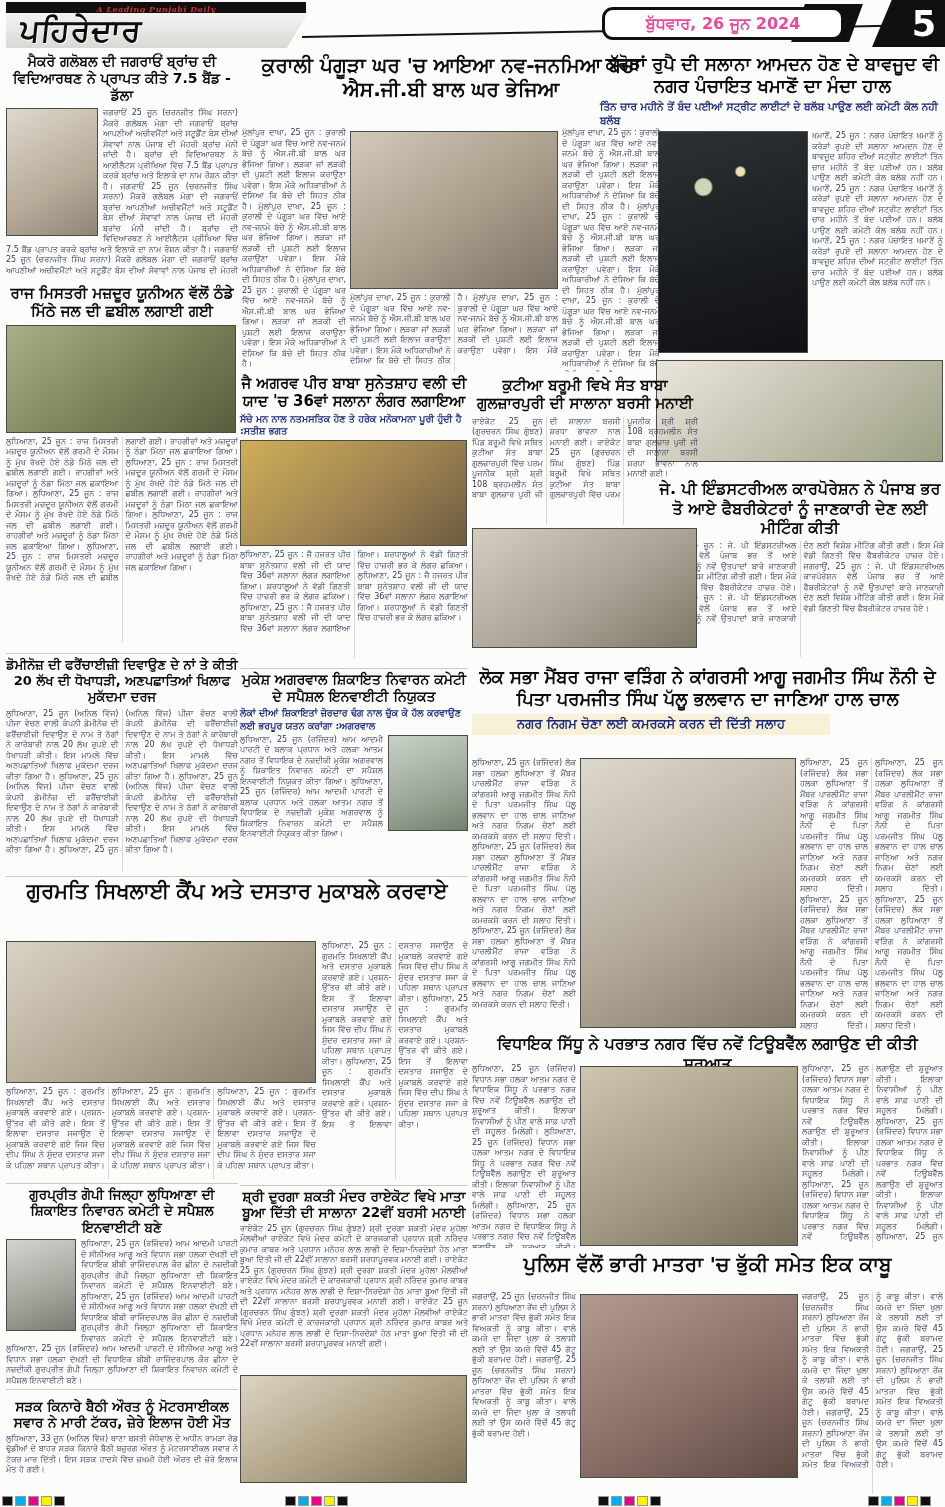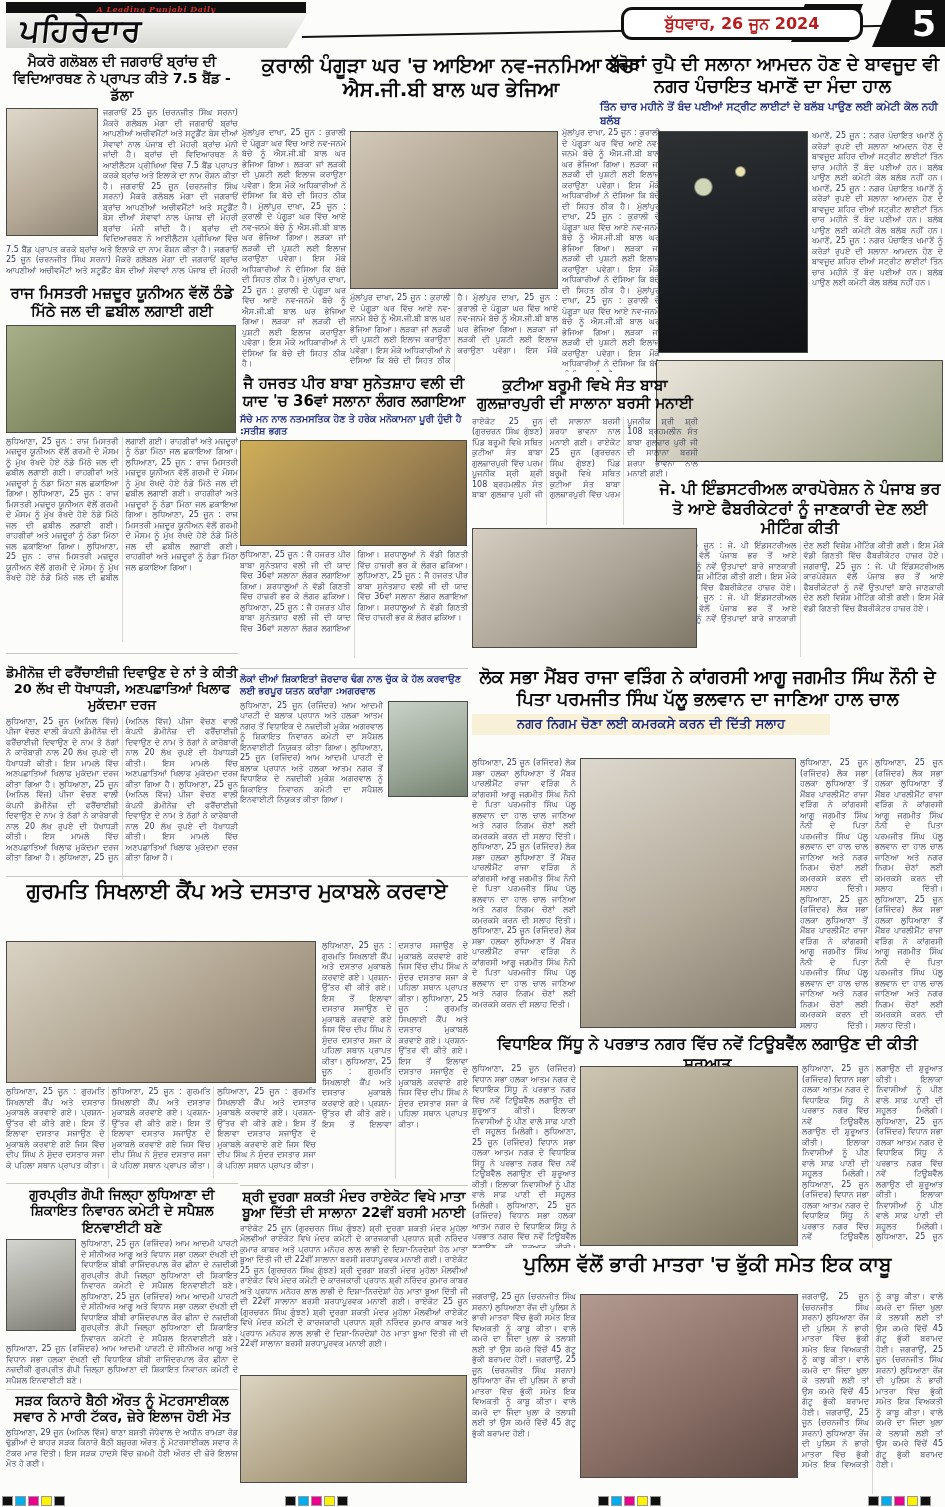--- a/index.html
+++ b/index.html
@@ -21,21 +21,21 @@
     display:flex; align-items:center; padding-left:14px; }
   .mast-title { font-size:31px; font-weight:900; color:#0d0d0f;
     transform:skewX(-6deg); letter-spacing:1px; text-shadow:1px 1px 0 #fff; }
   .header-rule { left:302px; top:36px; width:600px; border-top:2px solid #151515;
     transform:rotate(-1.1deg); transform-origin:left center; }
   .date-accent { left:798px; top:4px; width:58px; height:38px; background:#101010;
     transform:skewX(-20deg); }
   .date-box { left:602px; top:7px; width:242px; height:33px; background:#fff;
     border:3px solid #101010; border-radius:11px;
     display:flex; align-items:center; justify-content:center;
-    font-size:16px; font-weight:bold; color:#b91c1c;margin-left:19px; }
+    font-size:16px; font-weight:bold; color:#ec4899; }
   .page-slab { left:872px; top:0; width:73px; height:47px; background:#101010;
     clip-path:polygon(27% 0,100% 0,100% 100%,0 100%);
     display:flex; align-items:center; justify-content:flex-end; padding-right:9px; }
   .page-num { color:#fff; font-size:35px; font-weight:900; }
   
   .hl { font-weight:800; color:#0a0a0c; text-align:center; line-height:1.22; }
   .sub { font-weight:bold; color:#1b2a7a; text-align:center; background:#f8f1d8;
     line-height:1.3; padding:2px 3px; }
   .sub-plain { font-weight:bold; color:#1b2a7a; text-align:left; line-height:1.3; }
   .body-txt { font-size:8px; line-height:10.5px; text-align:justify;
@@ -95,21 +95,21 @@
   </div>
 
   <div class="abs" style="left:6px;top:284px;width:232px;height:368px;">
     <div class="hl" style="font-size:15px;">ਰਾਜ ਮਿਸਤਰੀ ਮਜ਼ਦੂਰ ਯੂਨੀਅਨ ਵੱਲੋਂ ਠੰਡੇ ਮਿੱਠੇ ਜਲ ਦੀ ਛਬੀਲ ਲਗਾਈ ਗਈ</div>
     <div class="photo ph-raj" style="margin-top:4px;width:230px;height:108px;"></div>
     <div class="body-txt cols2" style="margin-top:4px;height:205px;">
       <span>ਲੁਧਿਆਣਾ, 25 ਜੂਨ : ਰਾਜ ਮਿਸਤਰੀ ਮਜ਼ਦੂਰ ਯੂਨੀਅਨ ਵੱਲੋਂ ਗਰਮੀ ਦੇ ਮੌਸਮ ਨੂੰ ਮੁੱਖ ਰੱਖਦੇ ਹੋਏ ਠੰਡੇ ਮਿੱਠੇ ਜਲ ਦੀ ਛਬੀਲ ਲਗਾਈ ਗਈ। ਰਾਹਗੀਰਾਂ ਅਤੇ ਮਜ਼ਦੂਰਾਂ ਨੂੰ ਠੰਡਾ ਮਿੱਠਾ ਜਲ ਛਕਾਇਆ ਗਿਆ। ਲੁਧਿਆਣਾ, 25 ਜੂਨ : ਰਾਜ ਮਿਸਤਰੀ ਮਜ਼ਦੂਰ ਯੂਨੀਅਨ ਵੱਲੋਂ ਗਰਮੀ ਦੇ ਮੌਸਮ ਨੂੰ ਮੁੱਖ ਰੱਖਦੇ ਹੋਏ ਠੰਡੇ ਮਿੱਠੇ ਜਲ ਦੀ ਛਬੀਲ ਲਗਾਈ ਗਈ। ਰਾਹਗੀਰਾਂ ਅਤੇ ਮਜ਼ਦੂਰਾਂ ਨੂੰ ਠੰਡਾ ਮਿੱਠਾ ਜਲ ਛਕਾਇਆ ਗਿਆ। ਲੁਧਿਆਣਾ, 25 ਜੂਨ : ਰਾਜ ਮਿਸਤਰੀ ਮਜ਼ਦੂਰ ਯੂਨੀਅਨ ਵੱਲੋਂ ਗਰਮੀ ਦੇ ਮੌਸਮ ਨੂੰ ਮੁੱਖ ਰੱਖਦੇ ਹੋਏ ਠੰਡੇ ਮਿੱਠੇ ਜਲ ਦੀ ਛਬੀਲ ਲਗਾਈ ਗਈ। ਰਾਹਗੀਰਾਂ ਅਤੇ ਮਜ਼ਦੂਰਾਂ ਨੂੰ ਠੰਡਾ ਮਿੱਠਾ ਜਲ ਛਕਾਇਆ ਗਿਆ। ਲੁਧਿਆਣਾ, 25 ਜੂਨ : ਰਾਜ ਮਿਸਤਰੀ ਮਜ਼ਦੂਰ ਯੂਨੀਅਨ ਵੱਲੋਂ ਗਰਮੀ ਦੇ ਮੌਸਮ ਨੂੰ ਮੁੱਖ ਰੱਖਦੇ ਹੋਏ ਠੰਡੇ ਮਿੱਠੇ ਜਲ ਦੀ ਛਬੀਲ ਲਗਾਈ ਗਈ। ਰਾਹਗੀਰਾਂ ਅਤੇ ਮਜ਼ਦੂਰਾਂ ਨੂੰ ਠੰਡਾ ਮਿੱਠਾ ਜਲ ਛਕਾਇਆ ਗਿਆ। ਲੁਧਿਆਣਾ, 25 ਜੂਨ : ਰਾਜ ਮਿਸਤਰੀ ਮਜ਼ਦੂਰ ਯੂਨੀਅਨ ਵੱਲੋਂ ਗਰਮੀ ਦੇ ਮੌਸਮ ਨੂੰ ਮੁੱਖ ਰੱਖਦੇ ਹੋਏ ਠੰਡੇ ਮਿੱਠੇ ਜਲ ਦੀ ਛਬੀਲ ਲਗਾਈ ਗਈ। ਰਾਹਗੀਰਾਂ ਅਤੇ ਮਜ਼ਦੂਰਾਂ ਨੂੰ ਠੰਡਾ ਮਿੱਠਾ ਜਲ ਛਕਾਇਆ ਗਿਆ।</span>
     </div>
   </div>
 
-  <div class="abs" style="left:6px;top:653px;width:232px;height:221px;border-top:1px solid #c9c9c2;padding-top:11px;">
+  <div class="abs" style="left:6px;top:653px;width:232px;height:221px;border-top:1px solid #c9c9c2;padding-top:3px;">
     <div class="hl" style="font-size:13px;">ਡੋਮੀਨੋਜ਼ ਦੀ ਫਰੈਂਚਾਈਜ਼ੀ ਦਿਵਾਉਣ ਦੇ ਨਾਂ ਤੇ ਕੀਤੀ 20 ਲੱਖ ਦੀ ਧੋਖਾਧੜੀ, ਅਣਪਛਾਤਿਆਂ ਖਿਲਾਫ ਮੁਕੱਦਮਾ ਦਰਜ</div>
     <div class="body-txt cols2" style="margin-top:4px;height:162px;">
       <span>ਲੁਧਿਆਣਾ, 25 ਜੂਨ (ਅਨਿਲ ਵਿੱਜ) ਪੀਜਾ ਵੇਚਣ ਵਾਲੀ ਕੰਪਨੀ ਡੋਮੀਨੋਜ਼ ਦੀ ਫਰੈਂਚਾਈਜ਼ੀ ਦਿਵਾਉਣ ਦੇ ਨਾਮ ਤੇ ਠੱਗਾਂ ਨੇ ਕਾਰੋਬਾਰੀ ਨਾਲ 20 ਲੱਖ ਰੁਪਏ ਦੀ ਧੋਖਾਧੜੀ ਕੀਤੀ। ਇਸ ਮਾਮਲੇ ਵਿੱਚ ਅਣਪਛਾਤਿਆਂ ਖਿਲਾਫ ਮੁਕੱਦਮਾ ਦਰਜ ਕੀਤਾ ਗਿਆ ਹੈ। ਲੁਧਿਆਣਾ, 25 ਜੂਨ (ਅਨਿਲ ਵਿੱਜ) ਪੀਜਾ ਵੇਚਣ ਵਾਲੀ ਕੰਪਨੀ ਡੋਮੀਨੋਜ਼ ਦੀ ਫਰੈਂਚਾਈਜ਼ੀ ਦਿਵਾਉਣ ਦੇ ਨਾਮ ਤੇ ਠੱਗਾਂ ਨੇ ਕਾਰੋਬਾਰੀ ਨਾਲ 20 ਲੱਖ ਰੁਪਏ ਦੀ ਧੋਖਾਧੜੀ ਕੀਤੀ। ਇਸ ਮਾਮਲੇ ਵਿੱਚ ਅਣਪਛਾਤਿਆਂ ਖਿਲਾਫ ਮੁਕੱਦਮਾ ਦਰਜ ਕੀਤਾ ਗਿਆ ਹੈ। ਲੁਧਿਆਣਾ, 25 ਜੂਨ (ਅਨਿਲ ਵਿੱਜ) ਪੀਜਾ ਵੇਚਣ ਵਾਲੀ ਕੰਪਨੀ ਡੋਮੀਨੋਜ਼ ਦੀ ਫਰੈਂਚਾਈਜ਼ੀ ਦਿਵਾਉਣ ਦੇ ਨਾਮ ਤੇ ਠੱਗਾਂ ਨੇ ਕਾਰੋਬਾਰੀ ਨਾਲ 20 ਲੱਖ ਰੁਪਏ ਦੀ ਧੋਖਾਧੜੀ ਕੀਤੀ। ਇਸ ਮਾਮਲੇ ਵਿੱਚ ਅਣਪਛਾਤਿਆਂ ਖਿਲਾਫ ਮੁਕੱਦਮਾ ਦਰਜ ਕੀਤਾ ਗਿਆ ਹੈ। ਲੁਧਿਆਣਾ, 25 ਜੂਨ (ਅਨਿਲ ਵਿੱਜ) ਪੀਜਾ ਵੇਚਣ ਵਾਲੀ ਕੰਪਨੀ ਡੋਮੀਨੋਜ਼ ਦੀ ਫਰੈਂਚਾਈਜ਼ੀ ਦਿਵਾਉਣ ਦੇ ਨਾਮ ਤੇ ਠੱਗਾਂ ਨੇ ਕਾਰੋਬਾਰੀ ਨਾਲ 20 ਲੱਖ ਰੁਪਏ ਦੀ ਧੋਖਾਧੜੀ ਕੀਤੀ। ਇਸ ਮਾਮਲੇ ਵਿੱਚ ਅਣਪਛਾਤਿਆਂ ਖਿਲਾਫ ਮੁਕੱਦਮਾ ਦਰਜ ਕੀਤਾ ਗਿਆ ਹੈ।</span>
     </div>
   </div>
 
   <div class="abs" style="left:242px;top:53px;width:418px;height:319px;">
     <div class="hl" style="font-size:20px;">ਕੁਰਾਲੀ ਪੰਗੂੜਾ ਘਰ 'ਚ ਆਇਆ ਨਵ-ਜਨਮਿਆ ਬੱਚਾ ਐਸ.ਜੀ.ਬੀ ਬਾਲ ਘਰ ਭੇਜਿਆ</div>
     <div class="abs body-txt" style="left:0;top:75px;width:104px;height:244px;">
       <span>ਮੁੱਲਾਂਪੁਰ ਦਾਖਾ, 25 ਜੂਨ : ਕੁਰਾਲੀ ਦੇ ਪੰਗੂੜਾ ਘਰ ਵਿੱਚ ਆਏ ਨਵ-ਜਨਮੇ ਬੱਚੇ ਨੂੰ ਐਸ.ਜੀ.ਬੀ ਬਾਲ ਘਰ ਭੇਜਿਆ ਗਿਆ। ਲੜਕਾ ਜਾਂ ਲੜਕੀ ਦੀ ਪੁਸ਼ਟੀ ਲਈ ਇਲਾਜ ਕਰਾਉਣਾ ਪਵੇਗਾ। ਇਸ ਮੌਕੇ ਅਧਿਕਾਰੀਆਂ ਨੇ ਦੱਸਿਆ ਕਿ ਬੱਚੇ ਦੀ ਸਿਹਤ ਠੀਕ ਹੈ। ਮੁੱਲਾਂਪੁਰ ਦਾਖਾ, 25 ਜੂਨ : ਕੁਰਾਲੀ ਦੇ ਪੰਗੂੜਾ ਘਰ ਵਿੱਚ ਆਏ ਨਵ-ਜਨਮੇ ਬੱਚੇ ਨੂੰ ਐਸ.ਜੀ.ਬੀ ਬਾਲ ਘਰ ਭੇਜਿਆ ਗਿਆ। ਲੜਕਾ ਜਾਂ ਲੜਕੀ ਦੀ ਪੁਸ਼ਟੀ ਲਈ ਇਲਾਜ ਕਰਾਉਣਾ ਪਵੇਗਾ। ਇਸ ਮੌਕੇ ਅਧਿਕਾਰੀਆਂ ਨੇ ਦੱਸਿਆ ਕਿ ਬੱਚੇ ਦੀ ਸਿਹਤ ਠੀਕ ਹੈ। ਮੁੱਲਾਂਪੁਰ ਦਾਖਾ, 25 ਜੂਨ : ਕੁਰਾਲੀ ਦੇ ਪੰਗੂੜਾ ਘਰ ਵਿੱਚ ਆਏ ਨਵ-ਜਨਮੇ ਬੱਚੇ ਨੂੰ ਐਸ.ਜੀ.ਬੀ ਬਾਲ ਘਰ ਭੇਜਿਆ ਗਿਆ। ਲੜਕਾ ਜਾਂ ਲੜਕੀ ਦੀ ਪੁਸ਼ਟੀ ਲਈ ਇਲਾਜ ਕਰਾਉਣਾ ਪਵੇਗਾ। ਇਸ ਮੌਕੇ ਅਧਿਕਾਰੀਆਂ ਨੇ ਦੱਸਿਆ ਕਿ ਬੱਚੇ ਦੀ ਸਿਹਤ ਠੀਕ ਹੈ।</span>
@@ -134,37 +134,38 @@
 
   <div class="abs" style="left:656px;top:360px;width:288px;height:300px;">
     <div class="photo ph-jp" style="width:287px;height:102px;"></div>
     <div class="hl" style="font-size:16px;margin-top:17px;">ਜੇ. ਪੀ ਇੰਡਸਟਰੀਅਲ ਕਾਰਪੋਰੇਸ਼ਨ ਨੇ ਪੰਜਾਬ ਭਰ ਤੋ ਆਏ ਫੈਬਰੀਕੇਟਰਾਂ ਨੂੰ ਜਾਣਕਾਰੀ ਦੇਣ ਲਈ ਮੀਟਿੰਗ ਕੀਤੀ</div>
     <div class="body-txt cols2" style="margin-top:3px;height:116px;">
       <span>ਜਗਰਾਉਂ, 25 ਜੂਨ : ਜੇ. ਪੀ ਇੰਡਸਟਰੀਅਲ ਕਾਰਪੋਰੇਸ਼ਨ ਵੱਲੋਂ ਪੰਜਾਬ ਭਰ ਤੋਂ ਆਏ ਫੈਬਰੀਕੇਟਰਾਂ ਨੂੰ ਨਵੇਂ ਉਤਪਾਦਾਂ ਬਾਰੇ ਜਾਣਕਾਰੀ ਦੇਣ ਲਈ ਵਿਸ਼ੇਸ਼ ਮੀਟਿੰਗ ਕੀਤੀ ਗਈ। ਇਸ ਮੌਕੇ ਵੱਡੀ ਗਿਣਤੀ ਵਿੱਚ ਫੈਬਰੀਕੇਟਰ ਹਾਜ਼ਰ ਹੋਏ। ਜਗਰਾਉਂ, 25 ਜੂਨ : ਜੇ. ਪੀ ਇੰਡਸਟਰੀਅਲ ਕਾਰਪੋਰੇਸ਼ਨ ਵੱਲੋਂ ਪੰਜਾਬ ਭਰ ਤੋਂ ਆਏ ਫੈਬਰੀਕੇਟਰਾਂ ਨੂੰ ਨਵੇਂ ਉਤਪਾਦਾਂ ਬਾਰੇ ਜਾਣਕਾਰੀ ਦੇਣ ਲਈ ਵਿਸ਼ੇਸ਼ ਮੀਟਿੰਗ ਕੀਤੀ ਗਈ। ਇਸ ਮੌਕੇ ਵੱਡੀ ਗਿਣਤੀ ਵਿੱਚ ਫੈਬਰੀਕੇਟਰ ਹਾਜ਼ਰ ਹੋਏ। ਜਗਰਾਉਂ, 25 ਜੂਨ : ਜੇ. ਪੀ ਇੰਡਸਟਰੀਅਲ ਕਾਰਪੋਰੇਸ਼ਨ ਵੱਲੋਂ ਪੰਜਾਬ ਭਰ ਤੋਂ ਆਏ ਫੈਬਰੀਕੇਟਰਾਂ ਨੂੰ ਨਵੇਂ ਉਤਪਾਦਾਂ ਬਾਰੇ ਜਾਣਕਾਰੀ ਦੇਣ ਲਈ ਵਿਸ਼ੇਸ਼ ਮੀਟਿੰਗ ਕੀਤੀ ਗਈ। ਇਸ ਮੌਕੇ ਵੱਡੀ ਗਿਣਤੀ ਵਿੱਚ ਫੈਬਰੀਕੇਟਰ ਹਾਜ਼ਰ ਹੋਏ।</span>
     </div>
   </div>
 
   <div class="abs" style="left:240px;top:374px;width:228px;height:293px;">
-    <div class="hl" style="font-size:15px;">ਜੈ ਹਜਰਤ ਪੀਰ ਬਾਬਾ ਸੁਨੇਤਸ਼ਾਹ ਵਲੀ ਦੀ ਯਾਦ 'ਚ 36ਵਾਂ ਸਲਾਨਾ ਲੰਗਰ ਲਗਾਇਆ</div>
+    <div class="hl" style="font-size:15px;">ਜੈ ਅਗਰਵ ਪੀਰ ਬਾਬਾ ਸੁਨੇਤਸ਼ਾਹ ਵਲੀ ਦੀ ਯਾਦ 'ਚ 36ਵਾਂ ਸਲਾਨਾ ਲੰਗਰ ਲਗਾਇਆ</div>
     <div class="sub-plain" style="font-size:9.5px;margin-top:2px;">ਸੱਚੇ ਮਨ ਨਾਲ ਨਤਮਸਤਿਕ ਹੋਣ ਤੇ ਹਰੇਕ ਮਨੋਕਾਮਨਾ ਪੂਰੀ ਹੁੰਦੀ ਹੈ :ਸਤੀਸ਼ ਭਗਤ</div>
     <div class="photo ph-sunet" style="margin-top:3px;width:227px;height:106px;"></div>
     <div class="body-txt cols2" style="margin-top:4px;height:108px;">
       <span>ਲੁਧਿਆਣਾ, 25 ਜੂਨ : ਜੈ ਹਜਰਤ ਪੀਰ ਬਾਬਾ ਸੁਨੇਤਸ਼ਾਹ ਵਲੀ ਜੀ ਦੀ ਯਾਦ ਵਿੱਚ 36ਵਾਂ ਸਲਾਨਾ ਲੰਗਰ ਲਗਾਇਆ ਗਿਆ। ਸ਼ਰਧਾਲੂਆਂ ਨੇ ਵੱਡੀ ਗਿਣਤੀ ਵਿੱਚ ਹਾਜ਼ਰੀ ਭਰ ਕੇ ਲੰਗਰ ਛਕਿਆ। ਲੁਧਿਆਣਾ, 25 ਜੂਨ : ਜੈ ਹਜਰਤ ਪੀਰ ਬਾਬਾ ਸੁਨੇਤਸ਼ਾਹ ਵਲੀ ਜੀ ਦੀ ਯਾਦ ਵਿੱਚ 36ਵਾਂ ਸਲਾਨਾ ਲੰਗਰ ਲਗਾਇਆ ਗਿਆ। ਸ਼ਰਧਾਲੂਆਂ ਨੇ ਵੱਡੀ ਗਿਣਤੀ ਵਿੱਚ ਹਾਜ਼ਰੀ ਭਰ ਕੇ ਲੰਗਰ ਛਕਿਆ। ਲੁਧਿਆਣਾ, 25 ਜੂਨ : ਜੈ ਹਜਰਤ ਪੀਰ ਬਾਬਾ ਸੁਨੇਤਸ਼ਾਹ ਵਲੀ ਜੀ ਦੀ ਯਾਦ ਵਿੱਚ 36ਵਾਂ ਸਲਾਨਾ ਲੰਗਰ ਲਗਾਇਆ ਗਿਆ। ਸ਼ਰਧਾਲੂਆਂ ਨੇ ਵੱਡੀ ਗਿਣਤੀ ਵਿੱਚ ਹਾਜ਼ਰੀ ਭਰ ਕੇ ਲੰਗਰ ਛਕਿਆ।</span>
     </div>
   </div>
 
   <div class="abs" style="left:472px;top:376px;width:226px;height:290px;">
     <div class="hl" style="font-size:15px;">ਕੁਟੀਆ ਬਰੂਮੀ ਵਿਖੇ ਸੰਤ ਬਾਬਾ ਗੁਲਜ਼ਾਰਪੁਰੀ ਦੀ ਸਾਲਾਨਾ ਬਰਸੀ ਮਨਾਈ</div>
     <div class="body-txt cols3" style="margin-top:4px;height:108px;">
       <span>ਰਾਏਕੋਟ 25 ਜੂਨ (ਗੁਰਚਰਨ ਸਿੰਘ ਗੁੰਝਣ) ਪਿੰਡ ਬਰੂਮੀ ਵਿਖੇ ਸਥਿਤ ਕੁਟੀਆ ਸੰਤ ਬਾਬਾ ਗੁਲਜ਼ਾਰਪੁਰੀ ਵਿੱਚ ਪਰਮ ਪੂਜਨੀਕ ਸ਼੍ਰੀ ਸ਼੍ਰੀ 108 ਬ੍ਰਹਮਲੀਨ ਸੰਤ ਬਾਬਾ ਗੁਲਜ਼ਾਰ ਪੁਰੀ ਜੀ ਦੀ ਸਾਲਾਨਾ ਬਰਸੀ ਸ਼ਰਧਾ ਭਾਵਨਾ ਨਾਲ ਮਨਾਈ ਗਈ। ਰਾਏਕੋਟ 25 ਜੂਨ (ਗੁਰਚਰਨ ਸਿੰਘ ਗੁੰਝਣ) ਪਿੰਡ ਬਰੂਮੀ ਵਿਖੇ ਸਥਿਤ ਕੁਟੀਆ ਸੰਤ ਬਾਬਾ ਗੁਲਜ਼ਾਰਪੁਰੀ ਵਿੱਚ ਪਰਮ ਪੂਜਨੀਕ ਸ਼੍ਰੀ ਸ਼੍ਰੀ 108 ਬ੍ਰਹਮਲੀਨ ਸੰਤ ਬਾਬਾ ਗੁਲਜ਼ਾਰ ਪੁਰੀ ਜੀ ਦੀ ਸਾਲਾਨਾ ਬਰਸੀ ਸ਼ਰਧਾ ਭਾਵਨਾ ਨਾਲ ਮਨਾਈ ਗਈ।</span>
     </div>
     <div class="photo ph-kutia" style="margin-top:3px;width:225px;height:120px;"></div>
   </div>
 
   <div class="abs" style="left:240px;top:668px;width:228px;height:208px;border-top:1px solid #c9c9c2;padding-top:2px;">
+    <div class="hl" style="font-size:14px;">ਮੁਕੇਸ਼ ਅਗਰਵਾਲ ਸ਼ਿਕਾਇਤ ਨਿਵਾਰਨ ਕਮੇਟੀ ਦੇ ਸਪੈਸ਼ਲ ਇਨਵਾਈਟੀ ਨਿਯੁਕਤ</div>
     <div class="sub-plain" style="font-size:9.5px;margin-top:2px;">ਲੋਕਾਂ ਦੀਆਂ ਸ਼ਿਕਾਇਤਾਂ ਜ਼ੋਰਦਾਰ ਢੰਗ ਨਾਲ ਚੁੱਕ ਕੇ ਹੱਲ ਕਰਵਾਉਣ ਲਈ ਭਰਪੂਰ ਯਤਨ ਕਰਾਂਗਾ :ਅਗਰਵਾਲ</div>
     <div class="body-txt" style="margin-top:3px;height:116px;">
       <div class="photo ph-mukesh ph-float-r" style="width:80px;height:96px;"></div>
       <span>ਲੁਧਿਆਣਾ, 25 ਜੂਨ (ਰਜਿੰਦਰ) ਆਮ ਆਦਮੀ ਪਾਰਟੀ ਦੇ ਬਲਾਕ ਪ੍ਰਧਾਨ ਅਤੇ ਹਲਕਾ ਆਤਮ ਨਗਰ ਤੋਂ ਵਿਧਾਇਕ ਦੇ ਨਜ਼ਦੀਕੀ ਮੁਕੇਸ਼ ਅਗਰਵਾਲ ਨੂੰ ਸ਼ਿਕਾਇਤ ਨਿਵਾਰਨ ਕਮੇਟੀ ਦਾ ਸਪੈਸ਼ਲ ਇਨਵਾਈਟੀ ਨਿਯੁਕਤ ਕੀਤਾ ਗਿਆ। ਲੁਧਿਆਣਾ, 25 ਜੂਨ (ਰਜਿੰਦਰ) ਆਮ ਆਦਮੀ ਪਾਰਟੀ ਦੇ ਬਲਾਕ ਪ੍ਰਧਾਨ ਅਤੇ ਹਲਕਾ ਆਤਮ ਨਗਰ ਤੋਂ ਵਿਧਾਇਕ ਦੇ ਨਜ਼ਦੀਕੀ ਮੁਕੇਸ਼ ਅਗਰਵਾਲ ਨੂੰ ਸ਼ਿਕਾਇਤ ਨਿਵਾਰਨ ਕਮੇਟੀ ਦਾ ਸਪੈਸ਼ਲ ਇਨਵਾਈਟੀ ਨਿਯੁਕਤ ਕੀਤਾ ਗਿਆ।</span>
     </div>
   </div>
 
   <div class="abs" style="left:472px;top:666px;width:471px;height:368px;">
     <div class="hl" style="font-size:18px;">ਲੋਕ ਸਭਾ ਮੈਂਬਰ ਰਾਜਾ ਵੜਿੰਗ ਨੇ ਕਾਂਗਰਸੀ ਆਗੂ ਜਗਮੀਤ ਸਿੰਘ ਨੌਨੀ ਦੇ ਪਿਤਾ ਪਰਮਜੀਤ ਸਿੰਘ ਪੱਲੂ ਭਲਵਾਨ ਦਾ ਜਾਣਿਆ ਹਾਲ ਚਾਲ</div>
     <div class="sub" style="font-size:13px;margin-top:4px;width:358px;">ਨਗਰ ਨਿਗਮ ਚੋਣਾ ਲਈ ਕਮਰਕਸੇ ਕਰਨ ਦੀ ਦਿੱਤੀ ਸਲਾਹ</div>
@@ -189,24 +190,24 @@
   </div>
 
   <div class="abs" style="left:6px;top:1183px;width:232px;height:205px;border-top:1px solid #c9c9c2;padding-top:2px;">
     <div class="hl" style="font-size:13.5px;">ਗੁਰਪ੍ਰੀਤ ਗੋਪੀ ਜਿਲ੍ਹਾ ਲੁਧਿਆਣਾ ਦੀ ਸ਼ਿਕਾਇਤ ਨਿਵਾਰਨ ਕਮੇਟੀ ਦੇ ਸਪੈਸ਼ਲ ਇਨਵਾਈਟੀ ਬਣੇ</div>
     <div class="body-txt" style="margin-top:4px;height:148px;">
       <div class="photo ph-gogi ph-float-l" style="width:70px;height:92px;"></div>
       <span>ਲੁਧਿਆਣਾ, 25 ਜੂਨ (ਰਜਿੰਦਰ) ਆਮ ਆਦਮੀ ਪਾਰਟੀ ਦੇ ਸੀਨੀਅਰ ਆਗੂ ਅਤੇ ਵਿਧਾਨ ਸਭਾ ਹਲਕਾ ਦੱਖਣੀ ਦੀ ਵਿਧਾਇਕ ਬੀਬੀ ਰਾਜਿੰਦਰਪਾਲ ਕੌਰ ਛੀਨਾ ਦੇ ਨਜ਼ਦੀਕੀ ਗੁਰਪ੍ਰੀਤ ਗੋਪੀ ਜਿਲ੍ਹਾ ਲੁਧਿਆਣਾ ਦੀ ਸ਼ਿਕਾਇਤ ਨਿਵਾਰਨ ਕਮੇਟੀ ਦੇ ਸਪੈਸ਼ਲ ਇਨਵਾਈਟੀ ਬਣੇ। ਲੁਧਿਆਣਾ, 25 ਜੂਨ (ਰਜਿੰਦਰ) ਆਮ ਆਦਮੀ ਪਾਰਟੀ ਦੇ ਸੀਨੀਅਰ ਆਗੂ ਅਤੇ ਵਿਧਾਨ ਸਭਾ ਹਲਕਾ ਦੱਖਣੀ ਦੀ ਵਿਧਾਇਕ ਬੀਬੀ ਰਾਜਿੰਦਰਪਾਲ ਕੌਰ ਛੀਨਾ ਦੇ ਨਜ਼ਦੀਕੀ ਗੁਰਪ੍ਰੀਤ ਗੋਪੀ ਜਿਲ੍ਹਾ ਲੁਧਿਆਣਾ ਦੀ ਸ਼ਿਕਾਇਤ ਨਿਵਾਰਨ ਕਮੇਟੀ ਦੇ ਸਪੈਸ਼ਲ ਇਨਵਾਈਟੀ ਬਣੇ। ਲੁਧਿਆਣਾ, 25 ਜੂਨ (ਰਜਿੰਦਰ) ਆਮ ਆਦਮੀ ਪਾਰਟੀ ਦੇ ਸੀਨੀਅਰ ਆਗੂ ਅਤੇ ਵਿਧਾਨ ਸਭਾ ਹਲਕਾ ਦੱਖਣੀ ਦੀ ਵਿਧਾਇਕ ਬੀਬੀ ਰਾਜਿੰਦਰਪਾਲ ਕੌਰ ਛੀਨਾ ਦੇ ਨਜ਼ਦੀਕੀ ਗੁਰਪ੍ਰੀਤ ਗੋਪੀ ਜਿਲ੍ਹਾ ਲੁਧਿਆਣਾ ਦੀ ਸ਼ਿਕਾਇਤ ਨਿਵਾਰਨ ਕਮੇਟੀ ਦੇ ਸਪੈਸ਼ਲ ਇਨਵਾਈਟੀ ਬਣੇ।</span>
     </div>
   </div>
 
-  <div class="abs" style="left:6px;top:1389px;width:232px;height:111px;border-top:1px solid #c9c9c2;padding-top:2px;">
+  <div class="abs" style="left:6px;top:1389px;width:232px;height:111px;border-top:1px solid #c9c9c2;padding-top:8px;">
     <div class="hl" style="font-size:13.5px;">ਸੜਕ ਕਿਨਾਰੇ ਬੈਠੀ ਔਰਤ ਨੂੰ ਮੋਟਰਸਾਈਕਲ ਸਵਾਰ ਨੇ ਮਾਰੀ ਟੱਕਰ, ਜ਼ੇਰੇ ਇਲਾਜ ਹੋਈ ਮੌਤ</div>
     <div class="body-txt" style="margin-top:3px;height:54px;">
-      <span>ਲੁਧਿਆਣਾ, 29 ਜੂਨ (ਅਨਿਲ ਵਿੱਜ) ਥਾਣਾ ਬਸਤੀ ਜੋਧੇਵਾਲ ਦੇ ਅਧੀਨ ਰਾਮੜਾ ਰੋਡ ਢੁੱਡੀਆਂ ਦੇ ਬਾਹਰ ਸੜਕ ਕਿਨਾਰੇ ਬੈਠੀ ਬਜ਼ੁਰਗ ਔਰਤ ਨੂੰ ਮੋਟਰਸਾਈਕਲ ਸਵਾਰ ਨੇ ਟੱਕਰ ਮਾਰ ਦਿੱਤੀ। ਇਸ ਸੜਕ ਹਾਦਸੇ ਵਿੱਚ ਜ਼ਖ਼ਮੀ ਹੋਈ ਔਰਤ ਦੀ ਜ਼ੇਰੇ ਇਲਾਜ ਮੌਤ ਹੋ ਗਈ।</span>
+      <span>ਲੁਧਿਆਣਾ, 33 ਜੂਨ (ਅਨਿਲ ਵਿੱਜ) ਥਾਣਾ ਬਸਤੀ ਜੋਧੇਵਾਲ ਦੇ ਅਧੀਨ ਰਾਮੜਾ ਰੋਡ ਢੁੱਡੀਆਂ ਦੇ ਬਾਹਰ ਸੜਕ ਕਿਨਾਰੇ ਬੈਠੀ ਬਜ਼ੁਰਗ ਔਰਤ ਨੂੰ ਮੋਟਰਸਾਈਕਲ ਸਵਾਰ ਨੇ ਟੱਕਰ ਮਾਰ ਦਿੱਤੀ। ਇਸ ਸੜਕ ਹਾਦਸੇ ਵਿੱਚ ਜ਼ਖ਼ਮੀ ਹੋਈ ਔਰਤ ਦੀ ਜ਼ੇਰੇ ਇਲਾਜ ਮੌਤ ਹੋ ਗਈ।</span>
     </div>
   </div>
 
   <div class="abs" style="left:240px;top:1185px;width:228px;height:315px;border-top:1px solid #c9c9c2;padding-top:2px;">
     <div class="hl" style="font-size:13.5px;">ਸ਼੍ਰੀ ਦੁਰਗਾ ਸ਼ਕਤੀ ਮੰਦਰ ਰਾਏਕੋਟ ਵਿਖੇ ਮਾਤਾ ਬੂਆ ਦਿੱਤੀ ਦੀ ਸਾਲਾਨਾ 22ਵੀਂ ਬਰਸੀ ਮਨਾਈ</div>
     <div class="body-txt" style="margin-top:3px;height:148px;">
       <span>ਰਾਏਕੋਟ 25 ਜੂਨ (ਗੁਰਚਰਨ ਸਿੰਘ ਗੁੰਝਣ) ਸ਼੍ਰੀ ਦੁਰਗਾ ਸ਼ਕਤੀ ਮੰਦਰ ਮੁਹੱਲਾ ਮੌਲਵੀਆਂ ਰਾਏਕੋਟ ਵਿਖੇ ਮੰਦਰ ਕਮੇਟੀ ਦੇ ਕਾਰਜਕਾਰੀ ਪ੍ਰਧਾਨ ਸ਼੍ਰੀ ਨਰਿੰਦਰ ਕੁਮਾਰ ਕਾਬਰ ਅਤੇ ਪ੍ਰਧਾਨ ਮਨੋਹਰ ਲਾਲ ਲਾਭੀ ਦੇ ਦਿਸ਼ਾ-ਨਿਰਦੇਸ਼ਾਂ ਹੇਠ ਮਾਤਾ ਬੂਆ ਦਿੱਤੀ ਜੀ ਦੀ 22ਵੀਂ ਸਾਲਾਨਾ ਬਰਸੀ ਸ਼ਰਧਾਪੂਰਵਕ ਮਨਾਈ ਗਈ। ਰਾਏਕੋਟ 25 ਜੂਨ (ਗੁਰਚਰਨ ਸਿੰਘ ਗੁੰਝਣ) ਸ਼੍ਰੀ ਦੁਰਗਾ ਸ਼ਕਤੀ ਮੰਦਰ ਮੁਹੱਲਾ ਮੌਲਵੀਆਂ ਰਾਏਕੋਟ ਵਿਖੇ ਮੰਦਰ ਕਮੇਟੀ ਦੇ ਕਾਰਜਕਾਰੀ ਪ੍ਰਧਾਨ ਸ਼੍ਰੀ ਨਰਿੰਦਰ ਕੁਮਾਰ ਕਾਬਰ ਅਤੇ ਪ੍ਰਧਾਨ ਮਨੋਹਰ ਲਾਲ ਲਾਭੀ ਦੇ ਦਿਸ਼ਾ-ਨਿਰਦੇਸ਼ਾਂ ਹੇਠ ਮਾਤਾ ਬੂਆ ਦਿੱਤੀ ਜੀ ਦੀ 22ਵੀਂ ਸਾਲਾਨਾ ਬਰਸੀ ਸ਼ਰਧਾਪੂਰਵਕ ਮਨਾਈ ਗਈ। ਰਾਏਕੋਟ 25 ਜੂਨ (ਗੁਰਚਰਨ ਸਿੰਘ ਗੁੰਝਣ) ਸ਼੍ਰੀ ਦੁਰਗਾ ਸ਼ਕਤੀ ਮੰਦਰ ਮੁਹੱਲਾ ਮੌਲਵੀਆਂ ਰਾਏਕੋਟ ਵਿਖੇ ਮੰਦਰ ਕਮੇਟੀ ਦੇ ਕਾਰਜਕਾਰੀ ਪ੍ਰਧਾਨ ਸ਼੍ਰੀ ਨਰਿੰਦਰ ਕੁਮਾਰ ਕਾਬਰ ਅਤੇ ਪ੍ਰਧਾਨ ਮਨੋਹਰ ਲਾਲ ਲਾਭੀ ਦੇ ਦਿਸ਼ਾ-ਨਿਰਦੇਸ਼ਾਂ ਹੇਠ ਮਾਤਾ ਬੂਆ ਦਿੱਤੀ ਜੀ ਦੀ 22ਵੀਂ ਸਾਲਾਨਾ ਬਰਸੀ ਸ਼ਰਧਾਪੂਰਵਕ ਮਨਾਈ ਗਈ।</span>
     </div>
     <div class="photo ph-durga" style="margin-top:3px;width:227px;height:108px;"></div>
   </div>

